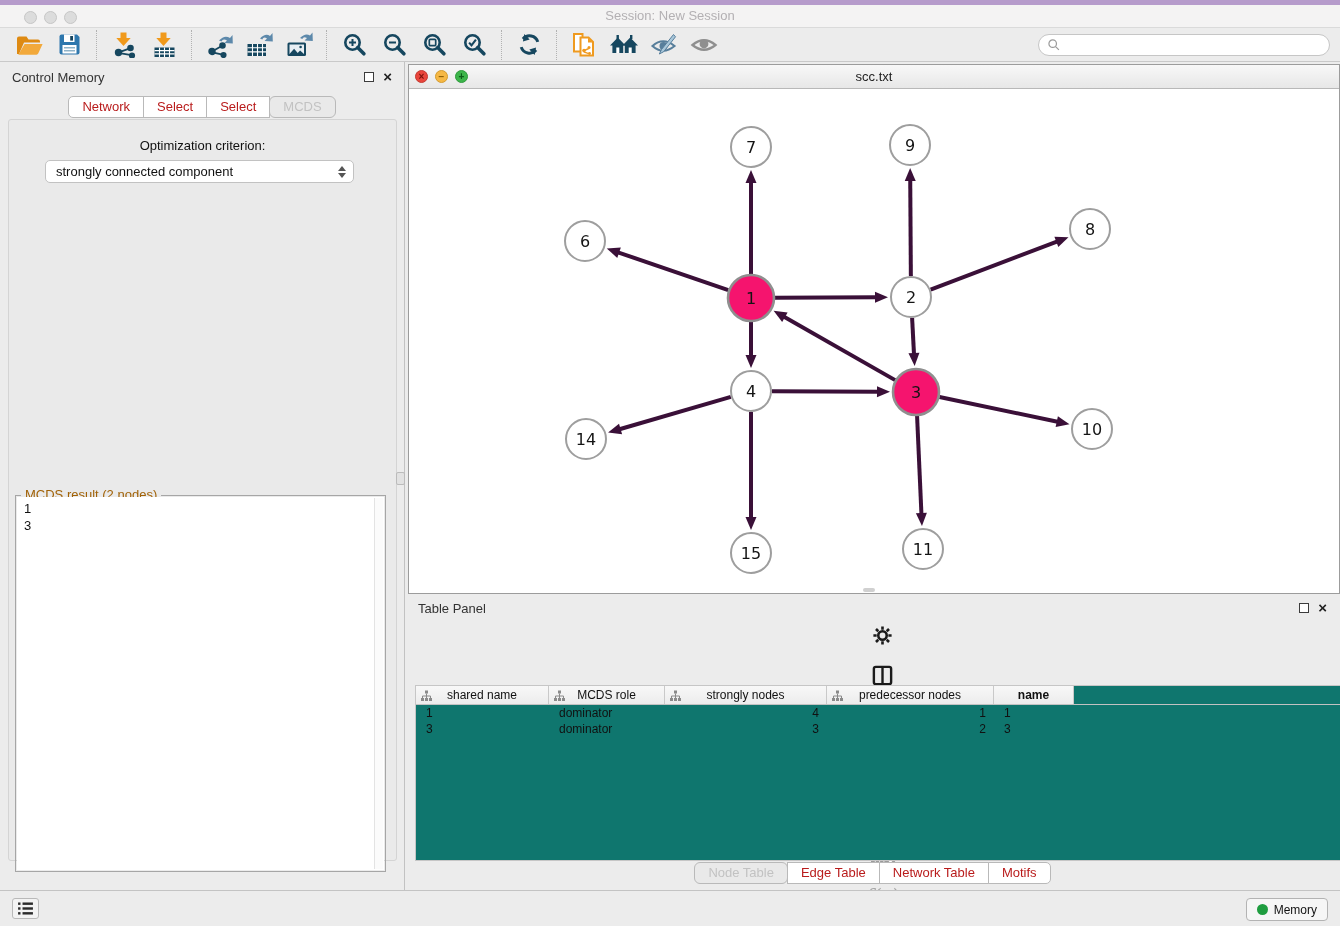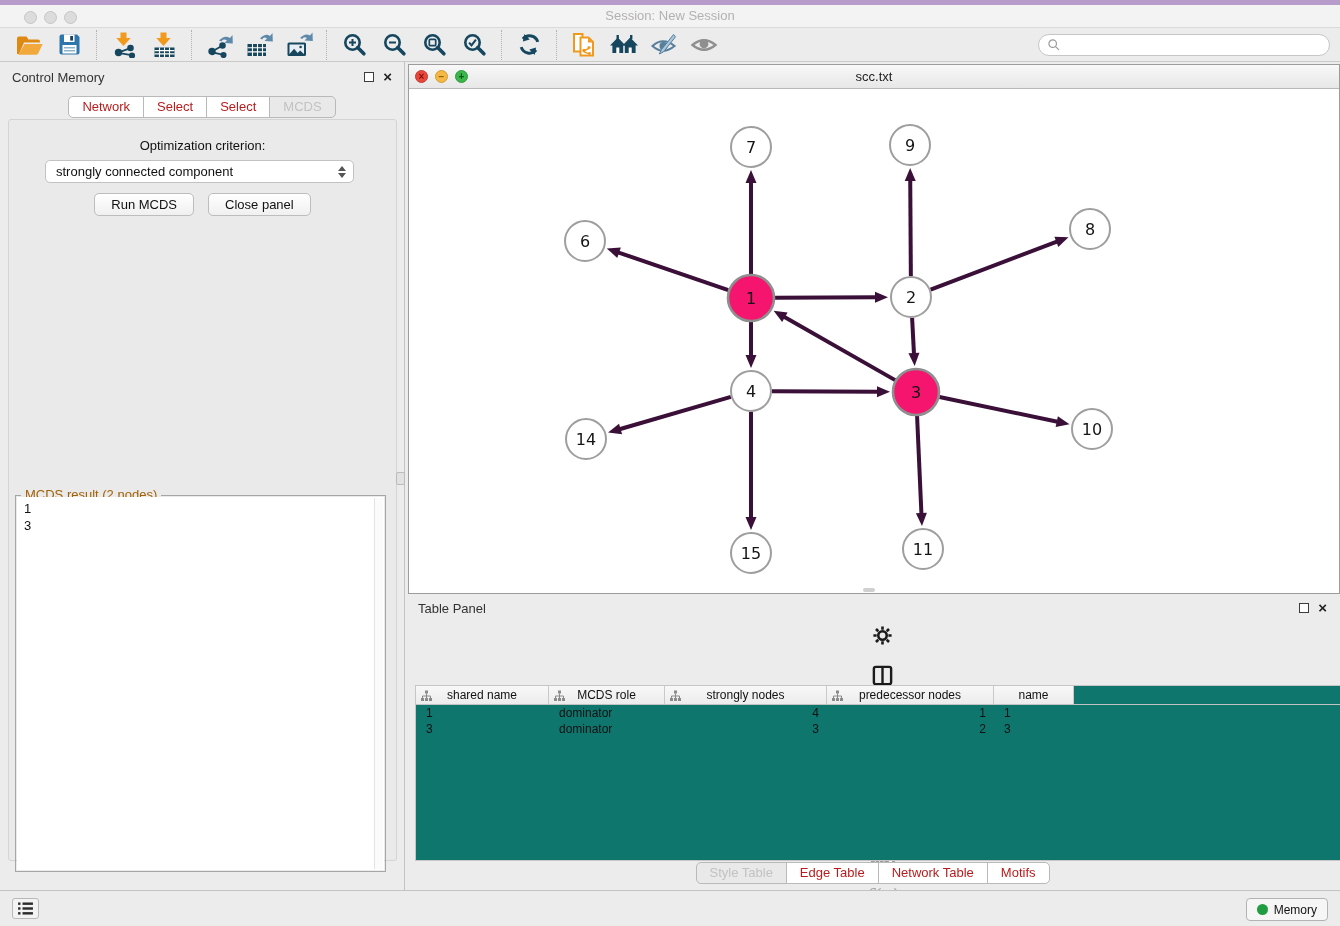--- a/index.html
+++ b/index.html
@@ -56,21 +56,21 @@
   .win-close { font-size:15px; font-weight:bold; color:#222; line-height:10px; }
 
   .tabs-row { display:flex; justify-content:center; }
   .seg-tab {
     font-size:13px; color:#b91c1c; background:#fff; border:1px solid #b9b9b9;
     padding:2px 13px; height:22px; line-height:16px; margin-left:-1px; cursor:default;
     white-space:nowrap;
   }
   .seg-tab:first-child { border-radius:5px 0 0 5px; margin-left:0; }
   .seg-tab:last-child { border-radius:0 5px 5px 0; }
-  .seg-tab.sel { background:#e9e9e9; color:#c2c2c2; }
+  .seg-tab.sel { background:#e9e9e9; color:#c2c2c2;border-radius:6px; }
 
   .cp-tabs { position:absolute; left:0; right:0; top:34px; }
 
   .cp-box {
     position:absolute; left:8px; top:57px; width:389px; height:742px;
     background:#eaeaea; border:1px solid #d4d4d4; border-radius:3px;
   }
   .opt-label { position:absolute; top:18px; left:0; right:0; text-align:center; font-size:13px; color:#111; }
   .combo {
     position:absolute; left:36px; top:40px; width:309px; height:23px;
@@ -369,24 +369,20 @@
     </div>
 
   <div class="cp-box">
     <div class="opt-label">Optimization criterion:</div>
     <div class="combo">
       <span>strongly connected component</span>
       <span class="combo-arrows">
         <span class="arr-up"></span>
           <span class="arr-dn"></span>
       </span>
-    </div>
-    <div class="btn-row">
-      <button class="mac-btn">Run MCDS</button>
-      <button class="mac-btn">Close panel</button>
     </div>
 
     <div class="result-fieldset">
       <span class="result-legend">MCDS result (2 nodes)</span>
       <div class="result-area">
         <div class="result-lines" id="result-lines">
             <div>1</div>
             <div>3</div>
           </div>
         <div class="result-scroll"></div>
@@ -567,21 +563,21 @@
             <g fill="#8a8a8a">
               <rect x="4" y="0.5" width="3" height="3"></rect>
               <rect x="0" y="8" width="3" height="3"></rect>
               <rect x="4" y="8" width="3" height="3"></rect>
               <rect x="8" y="8" width="3" height="3"></rect>
             </g>
             <path d="M5.5 3.5 V6 M1.5 8 V6 h8 V8 M5.5 6 V8" stroke="#8a8a8a" fill="none" stroke-width="1"></path>
           </svg>
           <span>predecessor nodes</span>
         </div>
-        <div class="th-cell" style="width: 80px;">
+        <div class="th-cell" style="width: 80px; font-weight: bold;">
           <span>name</span>
         </div>
       </div>
     <div id="tp-body">
         <div class="tp-row">
           <div class="td-cell al" style="width: 133px;">1</div>
           <div class="td-cell al" style="width: 116px;">dominator</div>
           <div class="td-cell ar" style="width: 162px;">4</div>
           <div class="td-cell ar" style="width: 167px;">1</div>
           <div class="td-cell al" style="width: 80px;">1</div>
@@ -590,21 +586,21 @@
           <div class="td-cell al" style="width: 133px;">3</div>
           <div class="td-cell al" style="width: 116px;">dominator</div>
           <div class="td-cell ar" style="width: 162px;">3</div>
           <div class="td-cell ar" style="width: 167px;">2</div>
           <div class="td-cell al" style="width: 80px;">3</div>
         </div>
       </div>
   </div>
 
   <div class="tabs-row tp-tabs" id="tp-tabs">
-      <span class="seg-tab sel">Style Table</span>
+      <span class="seg-tab sel">Node Table</span>
       <span class="seg-tab">Edge Table</span>
       <span class="seg-tab">Network Table</span>
       <span class="seg-tab">Motifs</span>
     </div>
 </div>
 
 <div class="status-bar">
   <div class="list-btn">
     <svg width="17" height="13" viewBox="0 0 18 14">
       <g fill="#2b2b2b">

